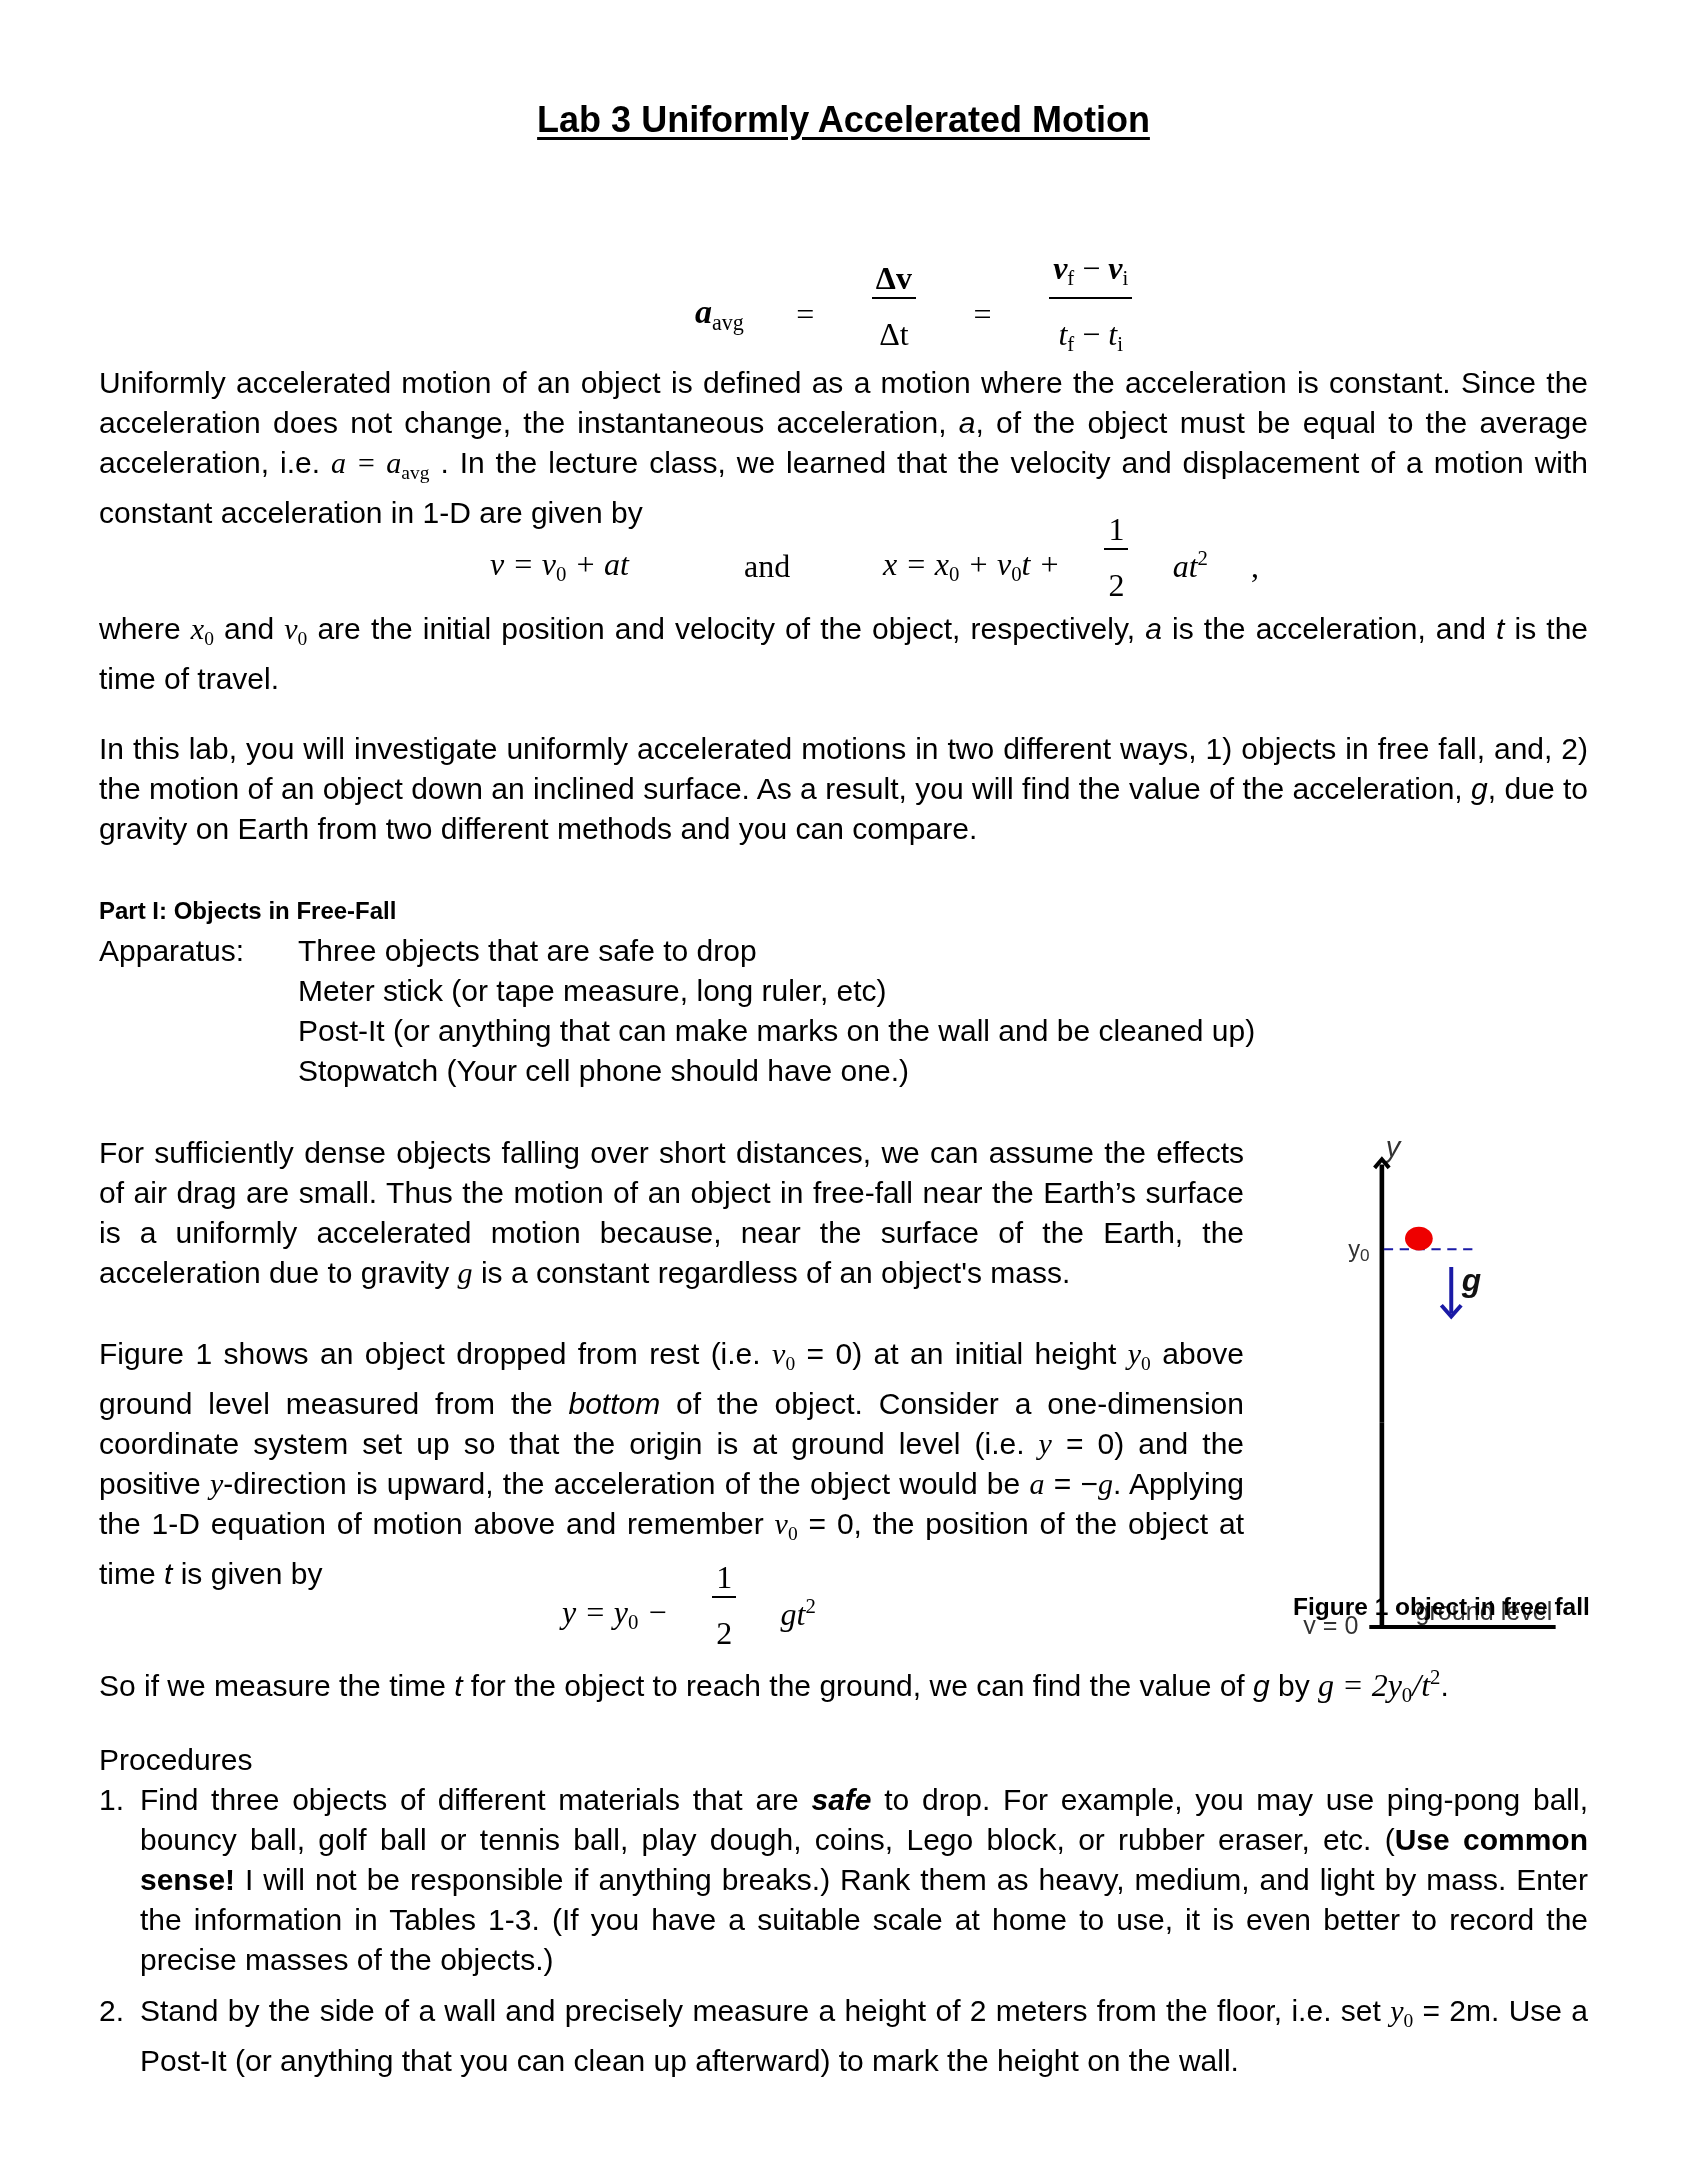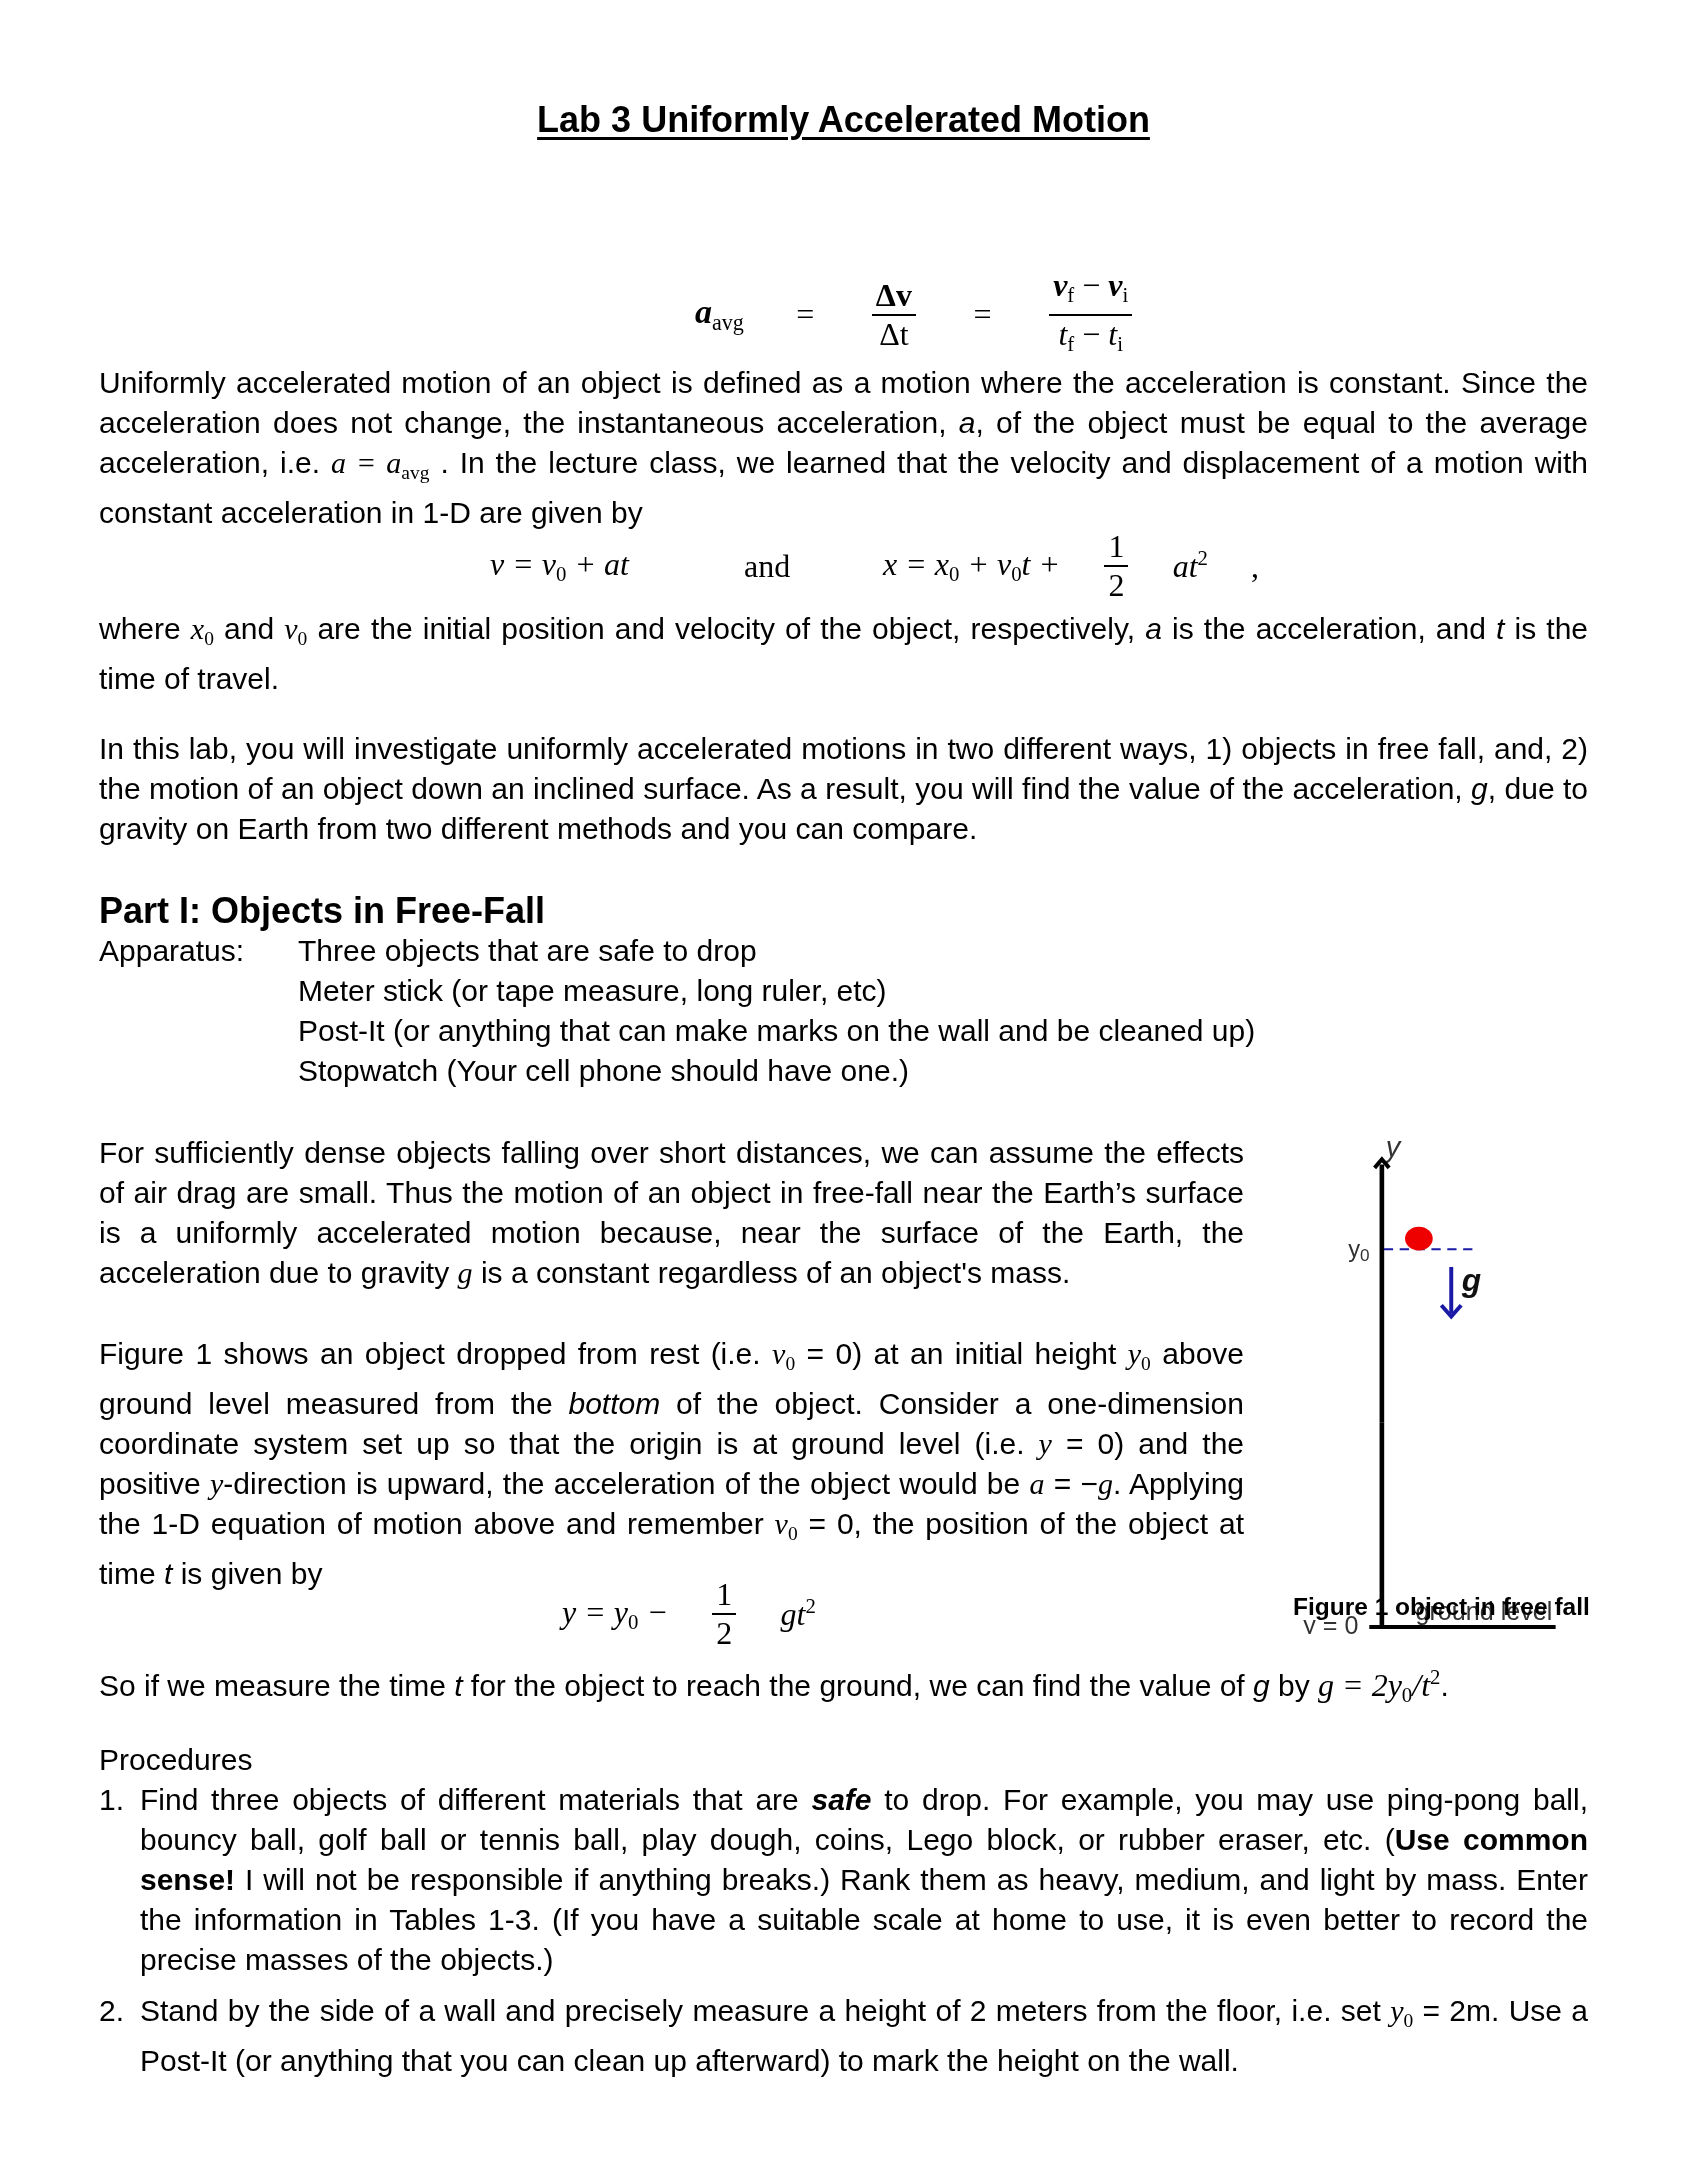--- a/index.html
+++ b/index.html
@@ -7,21 +7,21 @@
          font-family: "Liberation Sans", sans-serif; color: #000; }
   .page { position: absolute; left: 0; top: 0; width: 1687px; height: 2183px; }
   .abs { position: absolute; }
   .txt { font-size: 30px; line-height: 40px; text-align: justify; text-align-last: left; }
   .title { left: 0; width: 1687px; top: 99px; text-align: center; font-size: 36px; font-weight: bold; text-decoration: underline; text-underline-offset: 5.3px; text-decoration-thickness: 3.3px; }
   .math { font-family: "Liberation Serif", serif; font-style: italic; }
   .mroman { font-family: "Liberation Serif", serif; font-style: normal; }
   .eq { font-family: "Liberation Serif", serif; font-size: 32px; gap: 43px; }
   .frac { display: inline-flex; flex-direction: column; align-items: center; vertical-align: middle; margin: 0 5.3px; }
   .frac .num { border-bottom: 2.6px solid #000; padding: 0 4px; line-height: 37px; }
-  .frac .den { padding: 0 4px; line-height: 37px; }
+  .frac .den { padding: 17px 4px; line-height: 37px; }
   .sub { font-size: 0.65em; vertical-align: -0.3em; font-style: normal; }
   .sup { font-size: 0.65em; vertical-align: 0.6em; font-style: normal; }
   .bold { font-weight: bold; }
   .ital { font-style: italic; }
   .ul { text-underline-offset: 4px; }
   .app-row { font-size: 30px; line-height: 40px; }
   .proc-item { font-size: 30px; line-height: 40px; text-align: justify; text-align-last: left; }
   .proc-num { position: absolute; left: 0; }
   .proc-body { margin-left: 41px; }
   svg text { font-family: "Liberation Sans", sans-serif; }
@@ -67,21 +67,21 @@
   </div>
 
   <div class="abs txt" style="left:99px; top:609px; width:1489px;">
     <span>where </span><span class="math"><span>x</span><span class="sub mroman">0</span></span><span> and </span><span class="math"><span>v</span><span class="sub mroman">0</span></span><span> are the initial position and velocity of the object, respectively, </span><span class="ital">a</span><span> is the acceleration, and </span><span class="ital">t</span><span> is the time of travel.</span>
   </div>
 
   <div class="abs txt" style="left:99px; top:729px; width:1489px;">
     <span>In this lab, you will investigate uniformly accelerated motions in two different ways, 1) objects in free fall, and, 2) the motion of an object down an inclined surface. As a result, you will find the value of the acceleration, </span><span class="ital">g</span><span>, due to gravity on Earth from two different methods and you can compare.</span>
   </div>
 
-  <div class="abs bold" style="left:99px; top:891px; font-size:36px; line-height:40px;">Part I: Objects in Free-Fall</div>
+  <div class="abs bold" style="left:99px; top:891px; font-size:24px; line-height:40px;">Part I: Objects in Free-Fall</div>
 
   <div class="abs app-row" style="left:99px; top:931px;">Apparatus:</div>
   <div class="abs app-row" style="left:298px; top:931px;">
     <div>Three objects that are safe to drop</div>
     <div>Meter stick (or tape measure, long ruler, etc)</div>
     <div>Post-It (or anything that can make marks on the wall and be cleaned up)</div>
     <div>Stopwatch (Your cell phone should have one.)</div>
   </div>
 
   <div class="abs txt" style="left:99px; top:1133px; width:1145px;">

